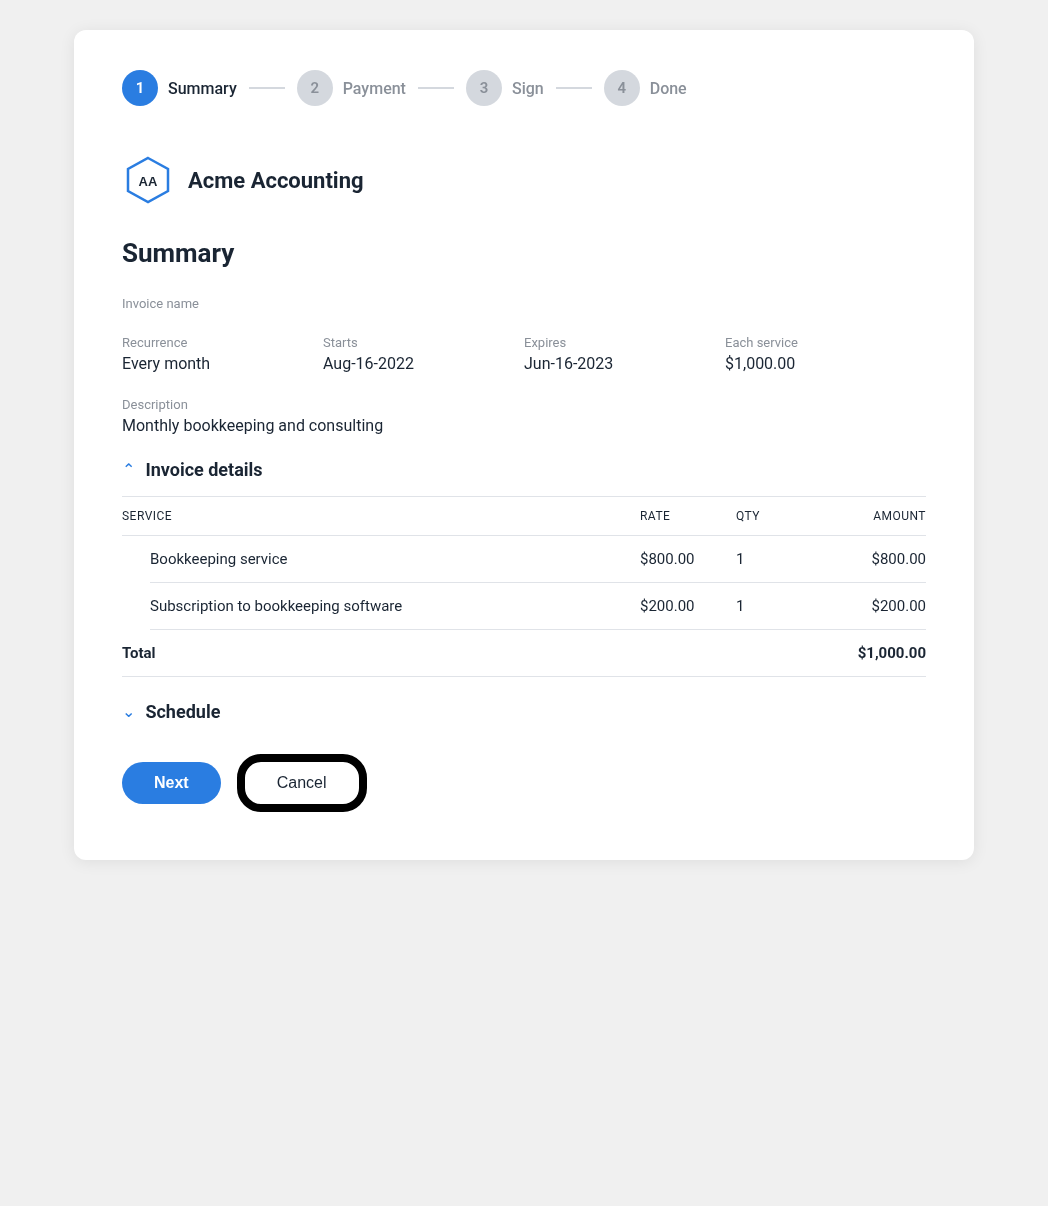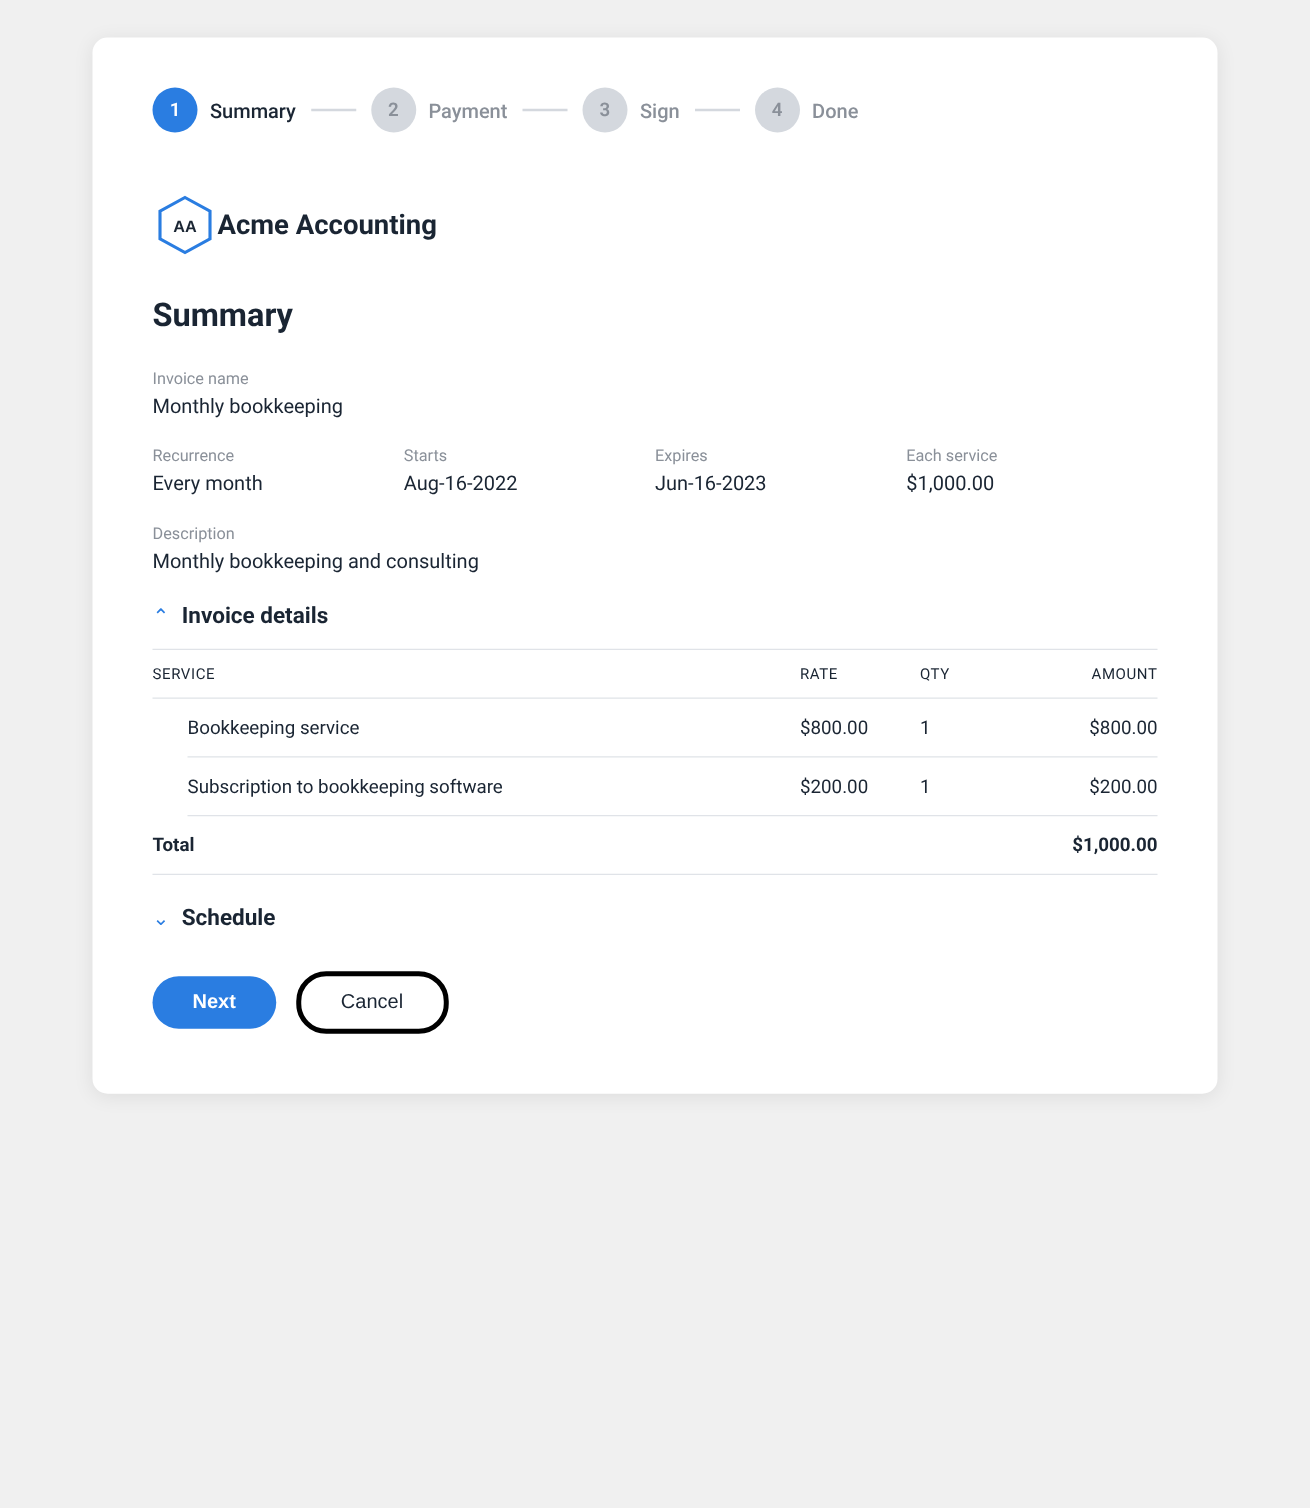--- a/index.html
+++ b/index.html
@@ -69,20 +69,21 @@
     .step-connector {
       width: 36px;
       height: 2px;
       background: #d4d8de;
       margin: 0 12px;
     }
     
     .logo-area {
       display: flex;
       align-items: center;
+      gap: 14px;
       margin-bottom: 32px;
     }
     .logo-hex {
       width: 52px;
       height: 52px;
     }
     .logo-text {
       font-size: 22px;
       font-weight: 700;
       color: #1a2533;
@@ -207,21 +208,21 @@
       border: none;
       border-radius: 24px;
       padding: 12px 32px;
       font-size: 16px;
       font-weight: 600;
       cursor: pointer;
     }
     .btn-cancel {
       background: #fff;
       color: #1a2533;
-      border: 4px solid #000000;
+      border: 8px solid #000000;
       border-radius: 24px;
       padding: 12px 32px;
       font-size: 16px;
       font-weight: 500;
       cursor: pointer;
     }
   </style>
 </head>
 <body>
 
@@ -263,21 +264,20 @@
         <polygon points="26,4 46,15 46,37 26,48 6,37 6,15" fill="none" stroke="#2a7de1" stroke-width="2.5"></polygon>
         <text x="50%" y="54%" dominant-baseline="middle" text-anchor="middle" fill="#1a2533" font-size="13" font-weight="700" font-family="-apple-system, BlinkMacSystemFont, sans-serif">AA</text>
       </svg>
       <span class="logo-text">Acme Accounting</span>
     </div>
 
     <div class="section-title">Summary</div>
 
     <div class="field-group">
       <div class="field-label">Invoice name</div>
-      <div class="field-value">Monthly bookkeeping</div>
     </div>
 
     <div class="fields-row">
       <div class="field-group">
         <div class="field-label">Recurrence</div>
         <div class="field-value">Every month</div>
       </div>
       <div class="field-group">
         <div class="field-label">Starts</div>
         <div class="field-value">Aug-16-2022</div>

